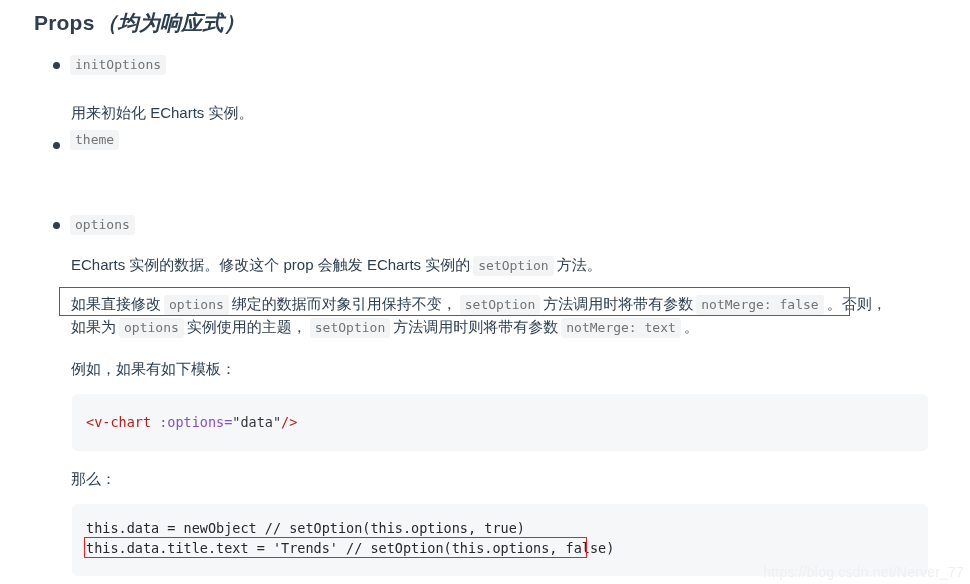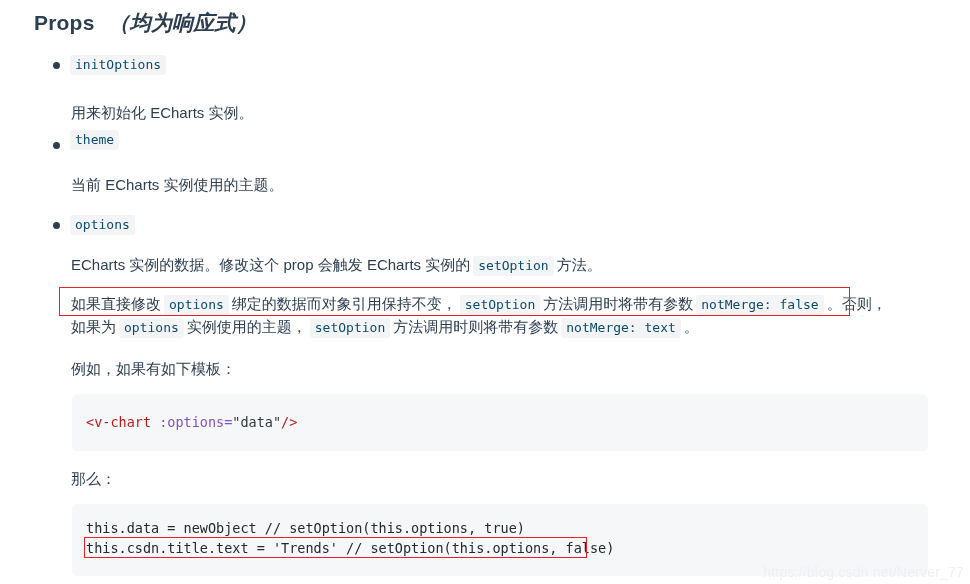--- a/index.html
+++ b/index.html
@@ -30,38 +30,38 @@
     top: 9px;
     font-size: 21px;
     font-weight: bold;
     color: #2c3e50;
     letter-spacing: 0.2px;
     white-space: nowrap;
   }
   .heading .hd-em {
     font-style: italic;
     font-weight: bold;
-    margin-left: 14px;
+    margin-left: 2px;
   }
 
   
   .bullet {
     position: absolute;
     left: 53px;
     width: 7px;
     height: 7px;
     border-radius: 50%;
     background: #2c3e50;
   }
 
   .codeinline {
     font-family: "DejaVu Sans Mono", "Liberation Mono", monospace;
     font-size: 13px;
     background: #f3f4f5;
-    color: #0c4a6e;
+    color: #737373;
     border-radius: 3px;
     padding: 2px 5px 3px 5px;
     white-space: nowrap;
   }
 
   .item-code {
     position: absolute;
     left: 70px;
   }
 
@@ -124,21 +124,20 @@
   <div class="heading">
     <span>Props</span><span class="hd-em">（均为响应式）</span>
   </div>
 
   <span class="bullet" style="top:62px;"></span>
   <span class="codeinline item-code" style="top:55px;">initOptions</span>
   <div class="para" style="top:102px;">用来初始化 ECharts 实例。</div>
 
   <span class="bullet" style="top:142px;"></span>
   <span class="codeinline item-code" style="top:130px;">theme</span>
-  <div class="para" style="top:174px;">当前 ECharts 实例使用的主题。</div>
 
   <span class="bullet" style="top:222px;"></span>
   <span class="codeinline item-code" style="top:215px;">options</span>
   <div class="para" style="top:293px;">
     <span>如果直接修改</span><span class="codeinline">options</span><span>绑定的数据而对象引用保持不变，</span><span class="codeinline">setOption</span><span>方法调用时将带有参数</span><span class="codeinline">notMerge: false</span><span>。</span><span>否则，</span>
   </div>
 
   <div class="para" style="top:254px;">
     <span>ECharts 实例的数据。修改这个 prop 会触发 ECharts 实例的</span><span class="codeinline">setOption</span><span>方法。</span>
   </div>
@@ -152,20 +151,20 @@
   <div class="para" style="top:358px;">例如，如果有如下模板：</div>
 
   <div class="codeblock" style="left:72px; top:394px; width:856px; height:57px;">
     <pre style="padding:18px 0 0 14px;"><span class="tok-tag">&lt;v-chart</span><span class="tok-attr"> :options=</span><span class="tok-str">"data"</span><span class="tok-tag">/&gt;</span></pre>
   </div>
 
   <div class="para" style="top:468px;">那么：</div>
 
   <div class="codeblock" style="left:72px; top:504px; width:856px; height:72px;">
     <pre style="padding:14px 0 0 14px;"><span>this.data = newObject // setOption(this.options, true)</span>
-<span>this.csdn.title.text = 'Trends' // setOption(this.options, false)</span></pre>
+<span>this.data.title.text = 'Trends' // setOption(this.options, false)</span></pre>
   </div>
 
   <div class="redbox" style="left:84px; top:537px; width:503px; height:21px;"></div>
 
   <div class="watermark">https://blog.csdn.net/Nerver_77</div>
 
 </div>
 
 </body></html>

